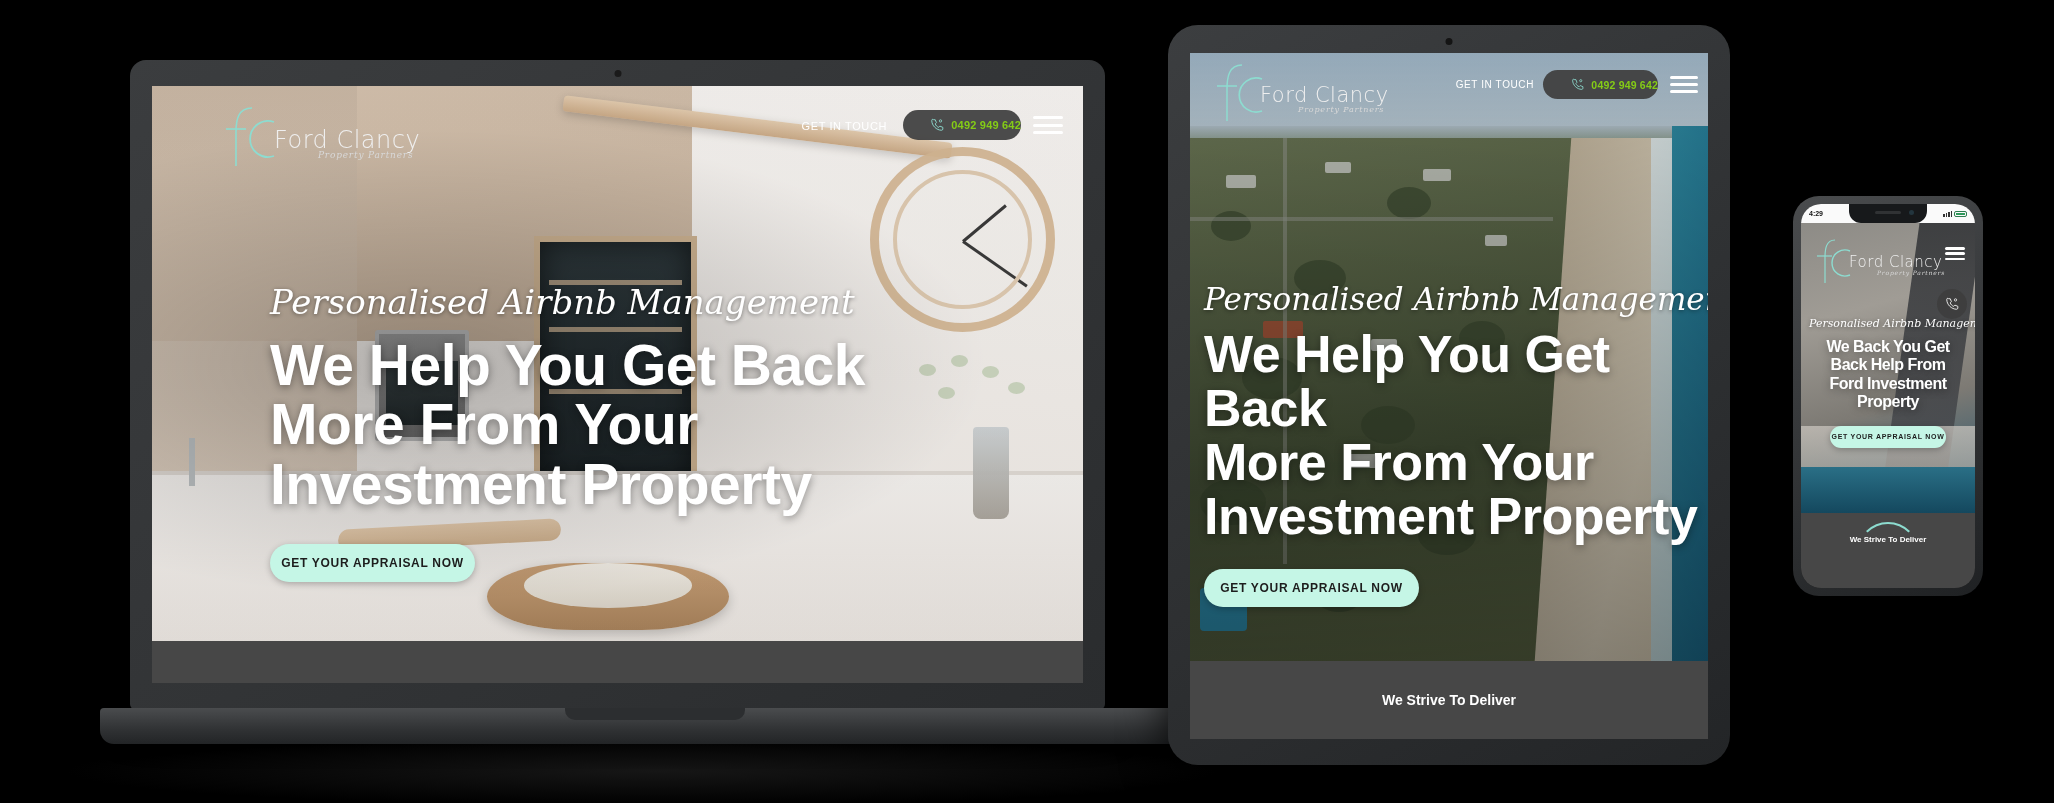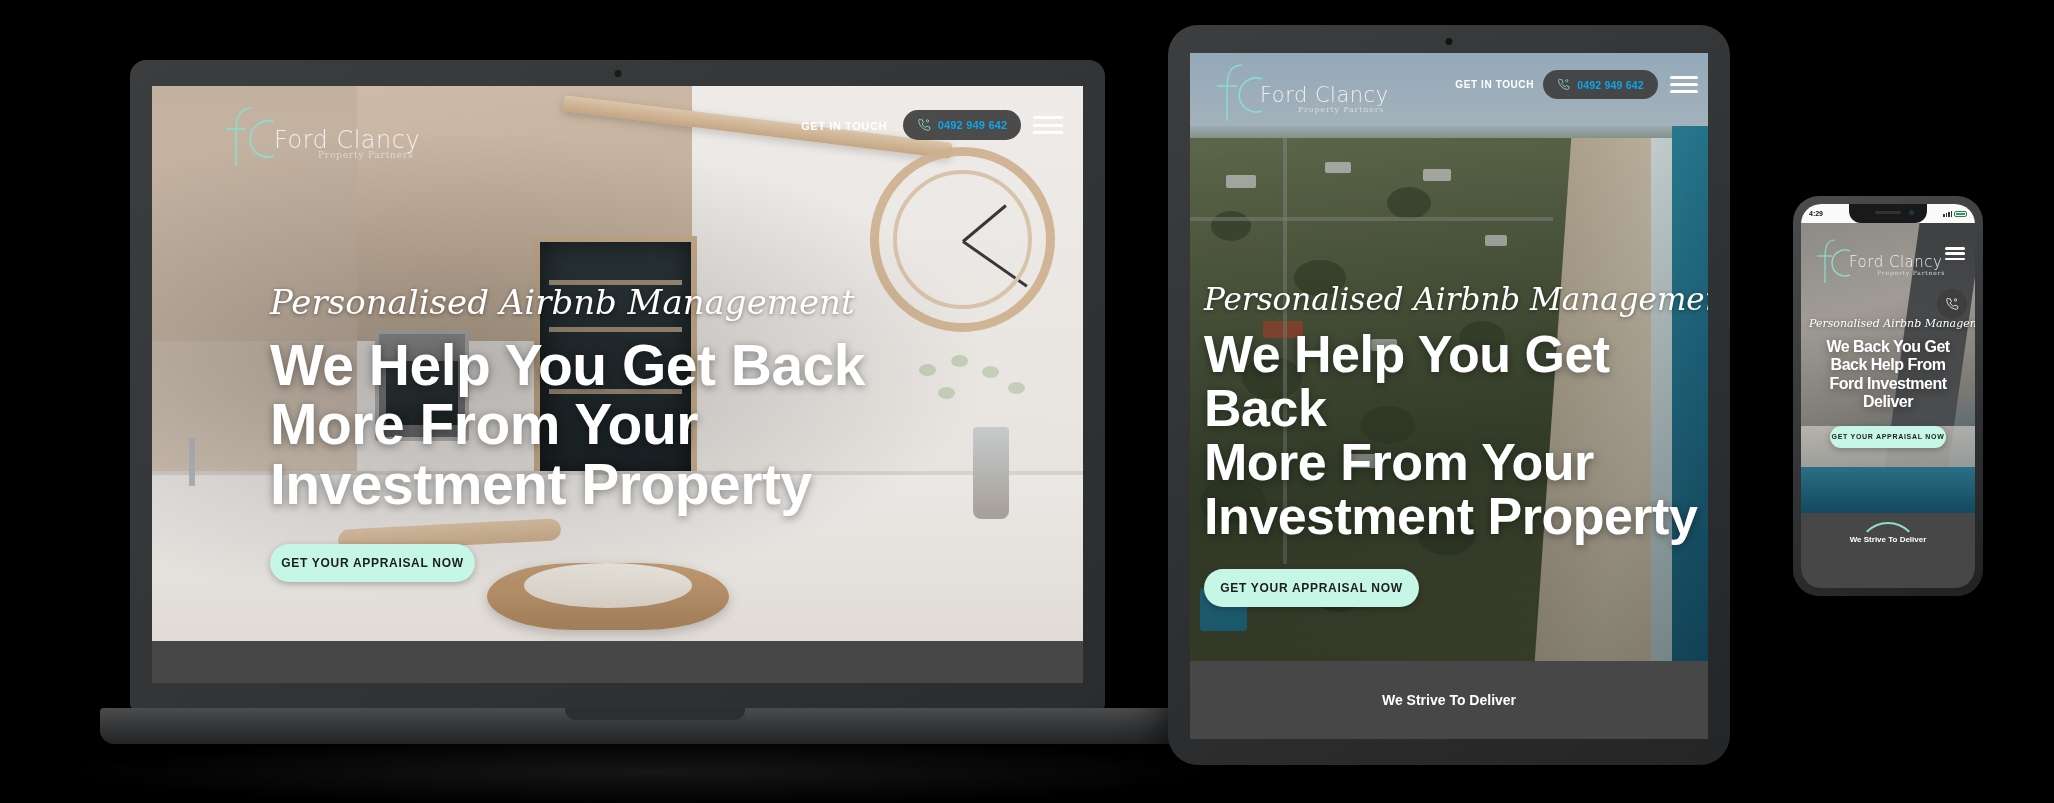--- a/index.html
+++ b/index.html
@@ -9,43 +9,43 @@
     font-family:"Liberation Sans", sans-serif;
     overflow:hidden;
   }
   .stage { position:relative; width:2054px; height:803px; background:#000; }
 
   
   .hamburger { display:flex; flex-direction:column; justify-content:space-between; }
   .hamburger span { display:block; background:#fff; border-radius:2px; }
 
   .pill {
-    display:flex; align-items:center; justify-content:center;
+    display:flex; align-items:center; justify-content:flex-end;
     background:rgba(62,62,62,.93); border-radius:999px;
-    color:#0ea5e9; font-weight:bold; letter-spacing:.2px;
+    color:#84cc16; font-weight:bold; letter-spacing:.2px;
   }
   .mint-btn {
     display:flex; align-items:center; justify-content:center;
     background:#c5f6e6; color:#1d1d1d; border-radius:999px;
     font-weight:bold; letter-spacing:.7px;
     box-shadow:0 2px 6px rgba(0,0,0,.25);
   }
-  .get-in-touch { color:#fff; font-weight:bold; letter-spacing:.6px; white-space:nowrap; }
+  .get-in-touch { color:#fff; font-weight:normal; letter-spacing:.6px; white-space:nowrap; }
   .script { font-family:"DejaVu Serif", serif; font-style:italic; color:#fff; white-space:nowrap;
             text-shadow:0 1px 4px rgba(0,0,0,.45); font-weight:400; }
   .headline { color:#fff; font-weight:bold; line-height:1.04;
               text-shadow:0 2px 8px rgba(0,0,0,.4); letter-spacing:-.5px; }
   .strive { color:#fff; font-weight:bold; }
 
   
   .logo { position:relative; }
   .logo .wordmark { position:absolute; color:#efefef; font-family:"DejaVu Sans", sans-serif;
                     font-weight:300; white-space:nowrap; letter-spacing:.5px; }
   .logo .sub { position:absolute; color:#d8d8d8; font-family:"DejaVu Serif", serif;
-               white-space:nowrap; letter-spacing:.8px; }
+               font-style:italic; white-space:nowrap; letter-spacing:.8px; }
 
   
   #laptop { position:absolute; left:100px; top:60px; width:1110px; height:700px; }
   .lap-lid {
     position:absolute; left:30px; top:0; width:975px; height:650px;
     background:linear-gradient(145deg,#3b3d3f,#2a2c2e);
     border-radius:16px 16px 6px 6px;
     box-shadow:0 10px 40px rgba(0,0,0,.8);
   }
   .lap-cam { position:absolute; left:50%; top:10px; transform:translateX(-50%);
@@ -407,21 +407,21 @@
               <circle cx="18" cy="5" r="2" fill="none" stroke="#e6e6e6" stroke-width="1.5"></circle>
             </svg>
           </div>
 
           <div style="position:absolute;left:0;top:94px;width:100%;text-align:center;padding:0 8px;">
             <div class="script" style="font-size:11px;">Personalised Airbnb Management</div>
             <div class="headline" style="font-size:16px;margin-top:8px;line-height:1.15;">
               <div>We Back You Get</div>
               <div>Back Help From</div>
               <div>Ford Investment</div>
-              <div>Deliver</div>
+              <div>Property</div>
             </div>
             <div class="mint-btn" style="margin:14px auto 0;width:116px;height:22px;font-size:7px;">GET YOUR APPRAISAL NOW</div>
           </div>
         </div>
 
         <div class="ph-foot">
           <div class="strive" style="font-size:8px;text-align:center;margin-top:22px;">We Strive To Deliver</div>
           <div class="ph-arc"></div>
         </div>
       </div>

